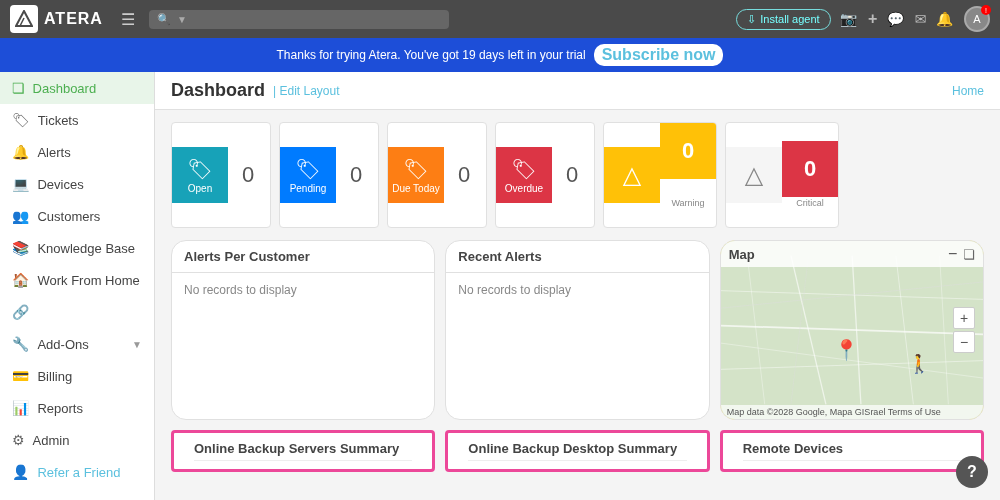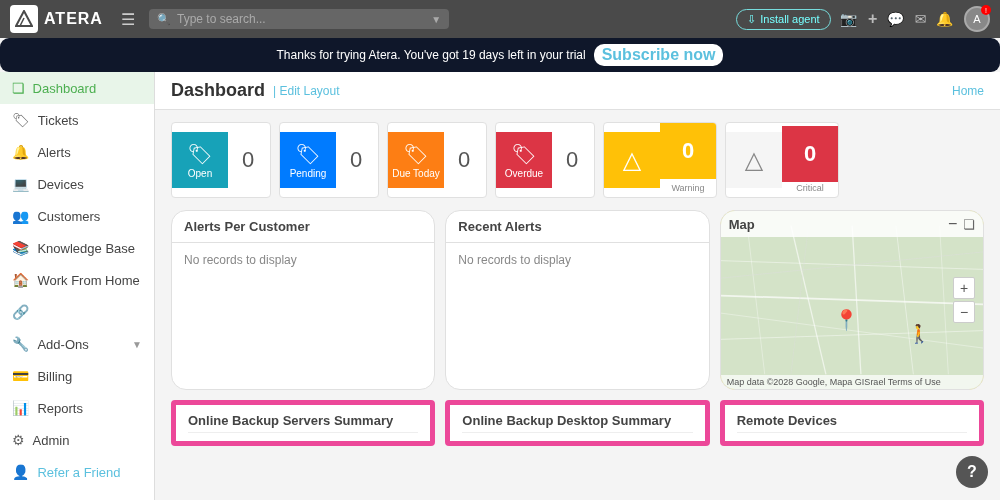--- a/index.html
+++ b/index.html
@@ -38,22 +38,22 @@
     .install-agent-btn {
       border: 1.5px solid #7dd; border-radius: 14px; color: #7ff; padding: 3px 10px;
       font-size: 11px; display: flex; align-items: center; gap: 4px; cursor: pointer; background: transparent;
     }
     .navbar-icon { color: #bbb; font-size: 14px; cursor: pointer; }
     .avatar { width: 26px; height: 26px; border-radius: 50%; background: #888; border: 2px solid #aaa; display: flex; align-items: center; justify-content: center; color: #fff; font-size: 11px; position: relative; cursor: pointer; }
     .avatar-badge { position: absolute; top: -3px; right: -3px; background: red; border-radius: 50%; width: 10px; height: 10px; font-size: 7px; color: #fff; display: flex; align-items: center; justify-content: center; }
 
     
     .trial-banner {
-      background: #0f172a; color: #fff; text-align: center; padding: 6px;
-      font-size: 12px; display: flex; align-items: center; justify-content: center; gap: 8px; flex-shrink: 0; border-radius: 9px;
+      background: #1d4ed8; color: #fff; text-align: center; padding: 6px;
+      font-size: 12px; display: flex; align-items: center; justify-content: center; gap: 8px; flex-shrink: 0;
     }
     .subscribe-btn {
       background: #fff; color: #5bc0de; border: none; border-radius: 10px;
       padding: 2px 8px; font-size: 16px; cursor: pointer; font-weight: bold;
     }
 
     
     .main-layout {
       display: flex; flex: 1; overflow: hidden;
     }
@@ -180,21 +180,21 @@
     }
     .map-footer {
       position: absolute; bottom: 0; left: 0; right: 0;
       font-size: 9px; color: #555; padding: 2px 6px; background: rgba(255,255,255,0.7); z-index: 2;
     }
 
     .bottom-sections-row {
       display: flex; gap: 10px; margin-top: 10px;
     }
     .bottom-panel {
-      background: #fff; border: 5px solid #ec4899; border-radius: 4px; flex: 1; padding: 8px 12px;
+      background: #fff; border: 3px solid #ec4899; border-radius: 4px; flex: 1; padding: 8px 20px;
       font-size: 12px; color: #555;
     }
     .bottom-panel-title { font-size: 13px; font-weight: bold; color: #444; padding-bottom: 4px; border-bottom: 1px solid #eee; }
 
     
     .help-btn {
       position: fixed; bottom: 12px; right: 12px; width: 32px; height: 32px;
       background: #555; border-radius: 50%; color: #fff; display: flex; align-items: center;
       justify-content: center; font-size: 16px; font-weight: bold; cursor: pointer; z-index: 100;
     }
@@ -210,21 +210,20 @@
         <line x1="5" y1="16" x2="9" y2="8" stroke="#4a4a4a" stroke-width="1.5"></line>
       </svg>
     </div>
     <span class="logo-text">ATERA</span>
   </div>
 
   <span class="hamburger">☰</span>
 
   <div class="search-bar">
     <span style="color:#aaa;font-size:11px;">🔍</span>
-    <input type="text" placeholder="Type to search..." style="">
     <span class="search-chevron">▼</span>
   </div>
 
   <div class="navbar-right">
     <button class="install-agent-btn">
       <span>⇩</span>
       <span>Install agent</span>
     </button>
     <span class="navbar-icon">📷</span>
     <span class="navbar-icon" style="font-size:16px;font-weight:bold;">+</span>
@@ -356,21 +355,21 @@
           </div>
           <span class="stat-number">0</span>
         </div>
 
         <div class="alert-stat-card">
           <div class="alert-stat-icon warn">
             <span>△</span>
           </div>
           <div style="display:flex;flex-direction:column;align-items:center;">
             <div class="alert-stat-number warn-num">0</div>
-            <div style="font-size:9px;color:#888;padding:4px 4px;">Warning</div>
+            <div style="font-size:9px;color:#888;padding:19px 4px;">Warning</div>
           </div>
         </div>
 
         <div class="alert-stat-card">
           <div class="alert-stat-icon crit">
             <span style="color:#888;">△</span>
           </div>
           <div style="display:flex;flex-direction:column;align-items:center;">
             <div class="alert-stat-number crit-num">0</div>
             <div style="font-size:9px;color:#888;padding:1px 4px;">Critical</div>

